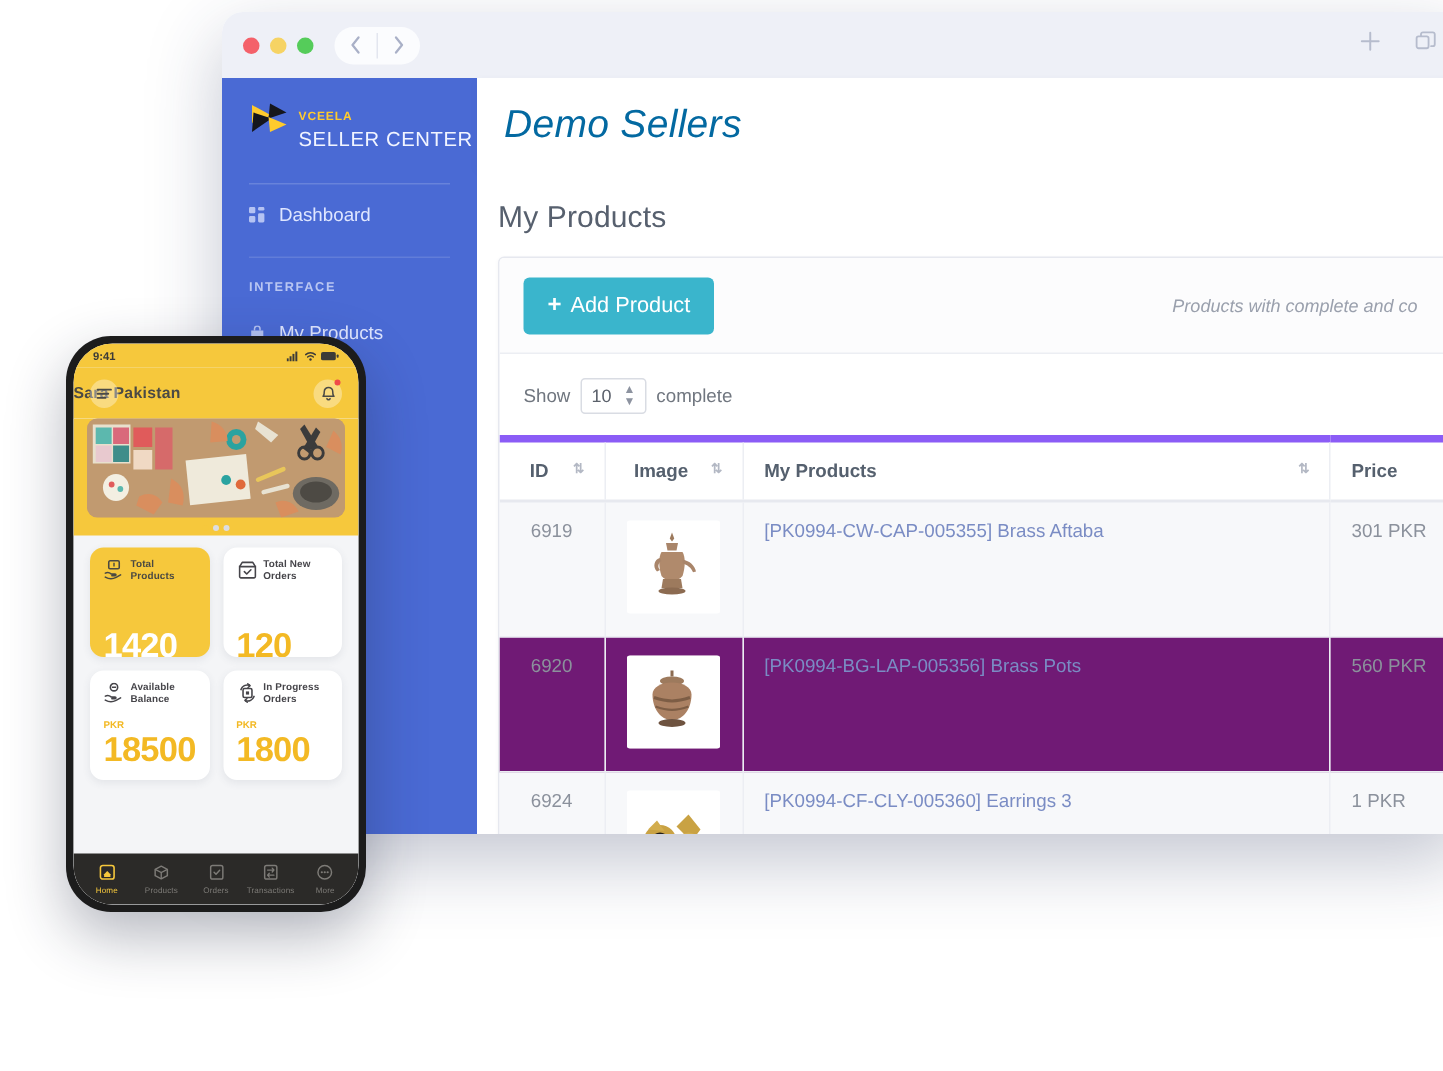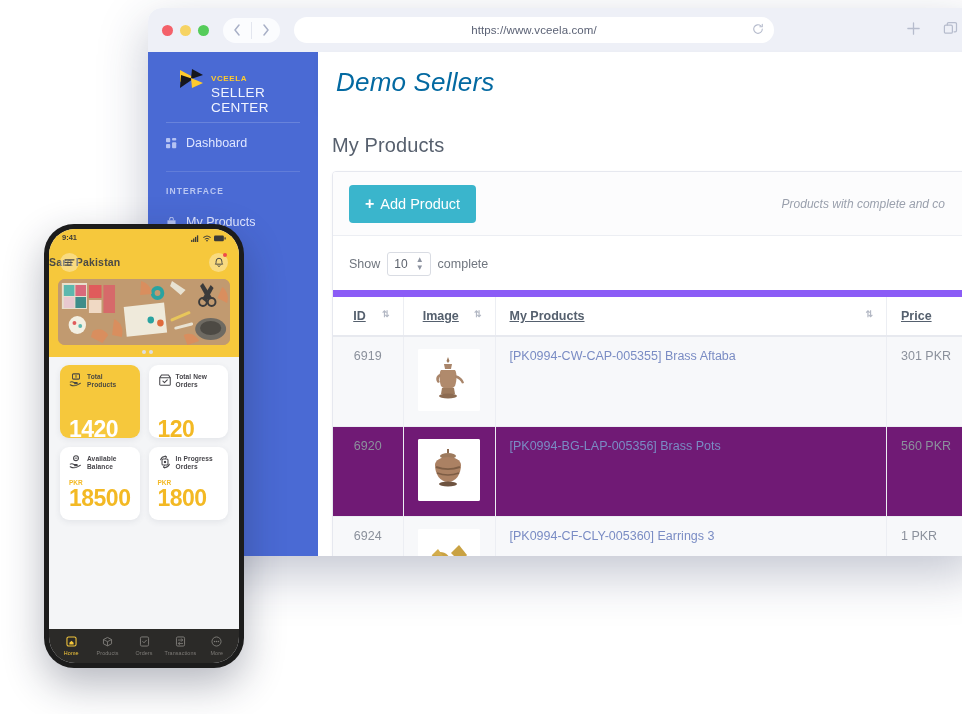--- a/index.html
+++ b/index.html
@@ -44,21 +44,21 @@
   #reload-icon { position:absolute; right:10px; color:#b6bccd; font-size:12px; }
 
   #chrome-right { display:flex; align-items:center; gap:22px; margin-left:auto; padding-right:6px; }
   #chrome-right span { color:#b6bccd; }
 
   
   #sidebar {
     position:absolute; left:0; top:44px; width:170px; height:504px;
     background:#4a6ad4;
   }
-  #logo-block { padding:14px 0 0 30px; height:60px; }
+  #logo-block { padding:14px 0 0 18px; height:60px; }
   #logo-row { display:flex; align-items:flex-start; gap:5px; }
   #logo-mark { width:28px; height:26px; position:relative; flex:0 0 28px; }
   #logo-text-wrap { padding-top:1px; }
   #logo-top { font-size:8px; font-weight:bold; color:#ffcb2d; letter-spacing:.6px; line-height:9px; }
   #logo-bottom { font-size:13.5px; color:#f1f4ff; letter-spacing:.4px; line-height:15px; }
   #logo-divider { margin:10px 18px 0 18px; height:1px; background:rgba(255,255,255,.17); }
 
   .side-item {
     display:flex; align-items:center; gap:9px;
     padding:0 18px; height:40px; color:#dfe6ff; font-size:12.5px;
@@ -107,22 +107,22 @@
   }
   #entries-select {
     border:1px solid #d9dce3; border-radius:3px; background:#fff;
     padding:3px 6px; font-size:12px; color:#5b616b; display:flex; gap:8px; align-items:center;
   }
   #entries-select .spin { font-size:8px; color:#8d93a0; line-height:8px; }
 
   table { width:100%; border-collapse:collapse; }
   thead th {
     text-align:left; font-size:12.5px; color:#55606e; font-weight:bold;
-    padding:12px 14px; border-top:7px solid #8b5cf6; border-bottom:2px solid #e7e9ef;
-    border-right:1px solid #eceef3; white-space:nowrap;text-decoration:underline;
+    padding:12px 14px; border-top:5px solid #8b5cf6; border-bottom:2px solid #e7e9ef;
+    border-right:1px solid #eceef3; white-space:nowrap;
   }
   .sort-ico { float:right; color:#b3b8c4; font-size:9px; letter-spacing:-1px; padding-left:10px; }
   tbody td {
     font-size:12.5px; color:#8b919c; padding:12px 14px;
     border-bottom:1px solid #eceef3; border-right:1px solid #eceef3;
     vertical-align:top;
   }
   tbody tr.odd td { background:#f7f8fa; }
   tbody tr.even td { background:#701a75; }
   .col-id { width:70px; text-align:center; }
@@ -130,21 +130,21 @@
   .col-price { width:90px; }
   .prod-link { color:#7a8cc4; text-decoration:none; }
   .thumb {
     width:62px; height:62px; background:#ffffff; border-radius:2px;
     display:inline-block; position:relative; overflow:hidden;
   }
   .thumb svg { position:absolute; left:0; top:0; }
 
   
   #phone {
-    position:absolute; left:44px; top:224px; width:200px; height:444px;
+    position:absolute; left:44px; top:224px; width:200px; height:384px;
     background:#1c1c1c; border-radius:30px;
     box-shadow:0 16px 40px rgba(30,35,60,.33);
     padding:5px;
   }
   #phone-screen {
     width:100%; height:100%; background:#f4f5f7; border-radius:26px; overflow:hidden;
     position:relative;
   }
   #status-bar {
     height:16px; background:#f6c83c; display:flex; align-items:center;
@@ -230,29 +230,20 @@
         </svg>
       </span>
       <span class="navsep"></span>
       <span class="navbtn">
         <svg width="8" height="12" viewBox="0 0 8 12" fill="none">
           <path d="M2 1l4 5-4 5" stroke="#a9b0c7" stroke-width="1.5" stroke-linecap="round" stroke-linejoin="round"></path>
         </svg>
       </span>
     </div>
 
-    <div id="url-bar">
-      <span id="url-text">https://www.vceela.com/</span>
-      <span id="reload-icon">
-        <svg width="12" height="12" viewBox="0 0 14 14" fill="none">
-          <path d="M12 7a5 5 0 1 1-1.7-3.7" stroke="#b6bccd" stroke-width="1.3" stroke-linecap="round"></path>
-          <path d="M12 1.4V4.3H9.2" stroke="#b6bccd" stroke-width="1.3" stroke-linecap="round" stroke-linejoin="round"></path>
-        </svg>
-      </span>
-    </div>
 
     <div id="chrome-right">
       <span>
         <svg width="15" height="15" viewBox="0 0 16 16">
           <path d="M8 2v12M2 8h12" stroke="#b6bccd" stroke-width="1.4" stroke-linecap="round"></path>
         </svg>
       </span>
       <span>
         <svg width="15" height="15" viewBox="0 0 16 16" fill="none">
           <rect x="1.5" y="4.5" width="8.5" height="8.5" rx="1.4" stroke="#b6bccd" stroke-width="1.3"></rect>

